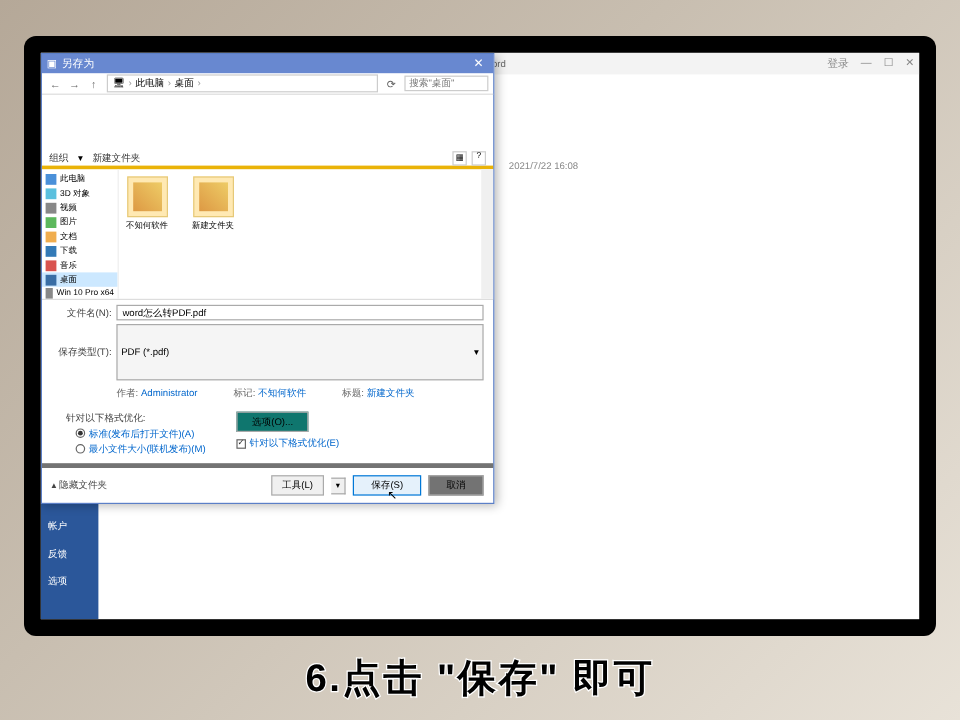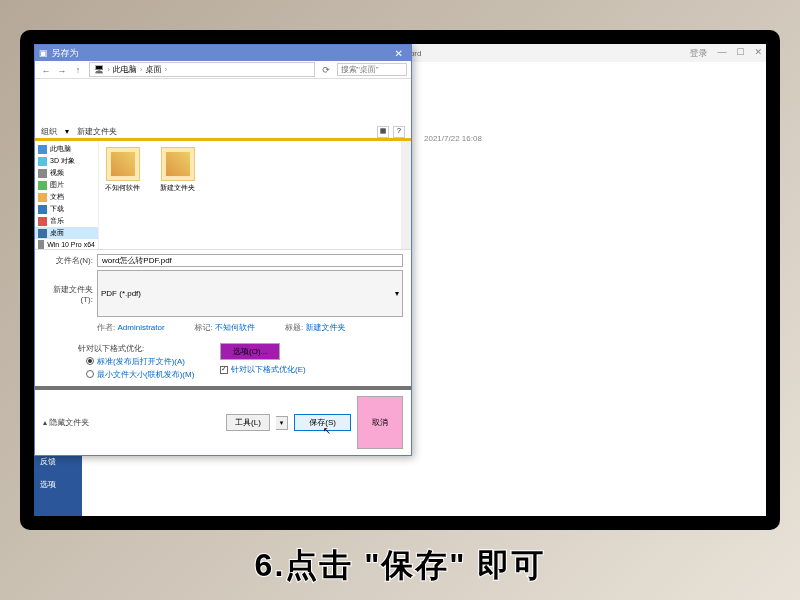--- a/index.html
+++ b/index.html
@@ -63,40 +63,40 @@
   .field-label { width: 50px; text-align: right; font-size: 8px; color: #444; }
   .field-input { flex: 1; border: 1px solid #aaa; padding: 1px 4px; font-size: 8px; background: #fff; }
   .field-select { flex: 1; border: 1px solid #aaa; padding: 18px 3px; font-size: 8px; background: #f5f5f5; position: relative; }
   .field-select::after { content: "▾"; position: absolute; right: 3px; }
 
   .meta-row { display: flex; gap: 30px; padding: 2px 0 2px 54px; font-size: 8px; }
   .meta-label { color: #666; }
   .meta-link { color: #0066cc; cursor: pointer; }
 
   .opt-section { display: flex; padding: 4px 8px 4px 20px; gap: 12px; font-size: 8px; }
-  .opt-left { flex: 0 0 130px; margin-left: 23px; }
+  .opt-left { flex: 0 0 130px; }
   .opt-label { color: #444; }
   .radio-row { display: flex; align-items: flex-start; gap: 3px; margin: 2px 0 2px 8px; }
   .radio { width: 8px; height: 8px; border: 1px solid #666; border-radius: 50%; position: relative; flex-shrink: 0; margin-top: 1px; }
   .radio.checked::after { content: ""; position: absolute; inset: 1px; background: #333; border-radius: 50%; }
   .radio-text { color: #0066cc; }
   .opt-right { flex: 1; }
-  .opt-btn { border: 1px solid #aaa; background: #a21caf; padding: 2px 12px; font-size: 8px; cursor: pointer; margin-bottom: 4px; }
+  .opt-btn { border: 1px solid #aaa; background: #0f766e; padding: 2px 12px; font-size: 8px; cursor: pointer; margin-bottom: 4px; }
   .check-row { display: flex; align-items: center; gap: 3px; }
   .checkbox { width: 8px; height: 8px; border: 1px solid #666; position: relative; }
   .checkbox.checked::after { content: "✓"; position: absolute; font-size: 7px; left: 0; top: -2px; color: #333; }
 
   .dlg-footer { display: flex; align-items: center; padding: 6px 8px; border-top: 4px solid #737373; gap: 6px; }
   .hide-folders { font-size: 8px; color: #444; cursor: pointer; }
   .hide-folders::before { content: "▴ "; }
   .footer-spacer { flex: 1; }
   .tools-btn { border: 1px solid #aaa; background: #f0f0f0; padding: 2px 8px; font-size: 8px; cursor: pointer; }
   .tools-drop { border: 1px solid #aaa; border-left: none; background: #f0f0f0; padding: 2px 4px; font-size: 7px; cursor: pointer; }
   .save-btn { border: 1px solid #0078d7; background: #e5f1fb; padding: 2px 14px; font-size: 8px; cursor: pointer; position: relative; }
-  .cancel-btn { border: 1px solid #aaa; background: #f9a8d4; padding: 20px 14px; font-size: 8px; cursor: pointer; }
+  .cancel-btn { border: 1px solid #aaa; background: #737373; padding: 2px 14px; font-size: 8px; cursor: pointer; }
   .cursor { position: absolute; left: 50%; top: 10px; font-size: 10px; color: #000; pointer-events: none; }
 
   
   .caption { position: absolute; bottom: 12px; left: 0; right: 0; text-align: center; font-size: 32px; font-weight: 600; color: #000; -webkit-text-stroke: 2px #fff; paint-order: stroke fill; letter-spacing: 2px; }
 </style>
 </head>
 <body>
 
 <div class="monitor">
   <div class="screen">
@@ -206,21 +206,21 @@
         <div class="scroll-v"></div>
           </div>
       </div>
 
       <div class="dlg-fields">
         <div class="field-row">
           <span class="field-label">文件名(N):</span>
           <input class="field-input" value="word怎么转PDF.pdf" style="">
         </div>
         <div class="field-row">
-          <span class="field-label">新建文件夹(T):</span>
+          <span class="field-label">保存类型(T):</span>
           <div class="field-select">PDF (*.pdf)</div>
         </div>
         <div class="meta-row">
           <span><span class="meta-label">作者:</span> <span class="meta-link">Administrator</span></span>
           <span><span class="meta-label">标记:</span> <span class="meta-link">不知何软件</span></span>
           <span><span class="meta-label">标题:</span> <span class="meta-link">新建文件夹</span></span>
         </div>
       </div>
 
       <div class="opt-section">

